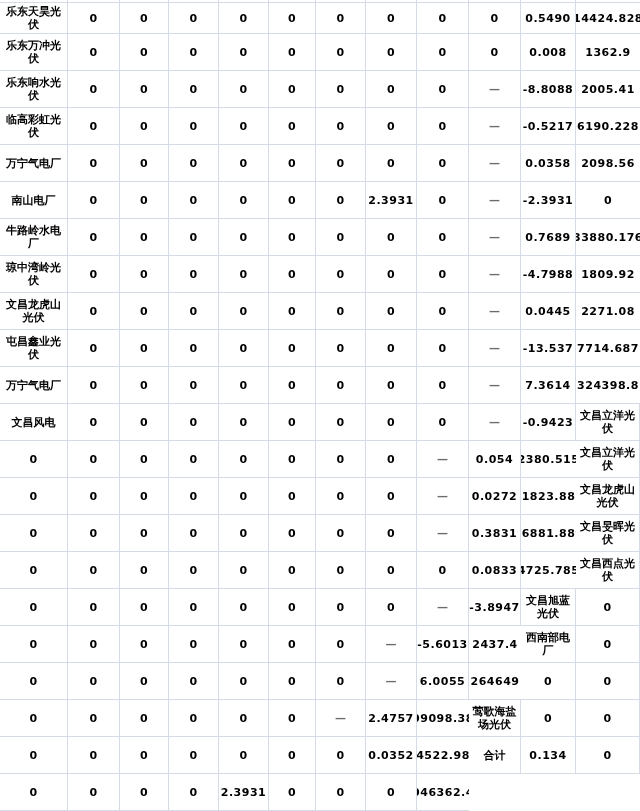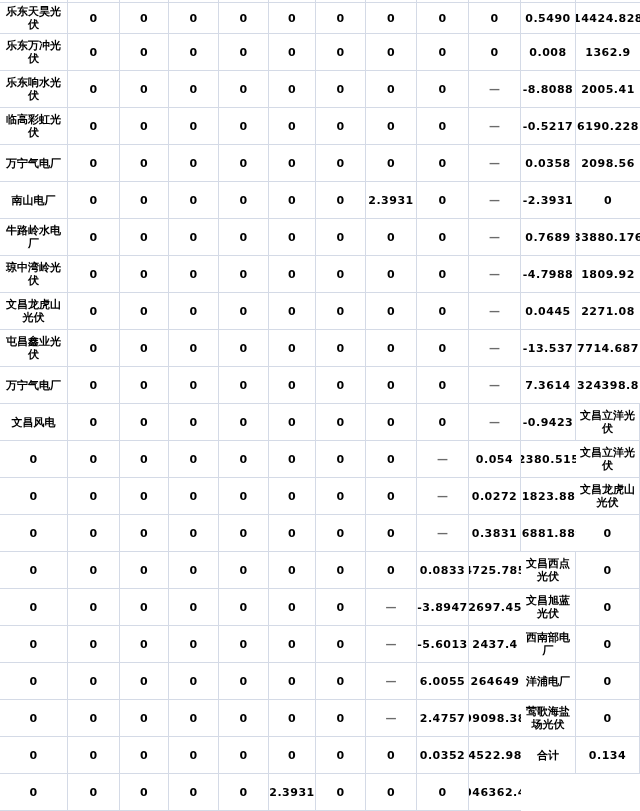--- a/index.html
+++ b/index.html
@@ -220,20 +220,21 @@
       <div class="cell val">0</div>
       <div class="cell val">0</div>
       <div class="cell val">0</div>
       <div class="cell val">0</div>
       <div class="cell val">0</div>
       <div class="cell val">0</div>
       <div class="cell val">0</div>
       <div class="cell val dash">—</div>
       <div class="cell val">0.3831</div>
       <div class="cell val lastcol">16881.889</div>
+      <div class="cell name">文昌旻晖光伏</div>
       <div class="cell val">0</div>
       <div class="cell val">0</div>
       <div class="cell val">0</div>
       <div class="cell val">0</div>
       <div class="cell val">0</div>
       <div class="cell val">0</div>
       <div class="cell val">0</div>
       <div class="cell val">0</div>
       <div class="cell val">0</div>
       <div class="cell val">0.0833</div>
@@ -242,21 +243,20 @@
       <div class="cell val">0</div>
       <div class="cell val">0</div>
       <div class="cell val">0</div>
       <div class="cell val">0</div>
       <div class="cell val">0</div>
       <div class="cell val">0</div>
       <div class="cell val">0</div>
       <div class="cell val">0</div>
       <div class="cell val dash">—</div>
       <div class="cell val">-3.8947</div>
-      <div class="cell val lastcol">2697.45</div>
       <div class="cell name">文昌旭蓝光伏</div>
       <div class="cell val">0</div>
       <div class="cell val">0</div>
       <div class="cell val">0</div>
       <div class="cell val">0</div>
       <div class="cell val">0</div>
       <div class="cell val">0</div>
       <div class="cell val">0</div>
       <div class="cell val">0</div>
       <div class="cell val dash">—</div>
@@ -267,21 +267,20 @@
       <div class="cell val">0</div>
       <div class="cell val">0</div>
       <div class="cell val">0</div>
       <div class="cell val">0</div>
       <div class="cell val">0</div>
       <div class="cell val">0</div>
       <div class="cell val">0</div>
       <div class="cell val dash">—</div>
       <div class="cell val">6.0055</div>
       <div class="cell val lastcol">264649</div>
-      <div class="cell name">洋浦电厂</div>
       <div class="cell val">0</div>
       <div class="cell val">0</div>
       <div class="cell val">0</div>
       <div class="cell val">0</div>
       <div class="cell val">0</div>
       <div class="cell val">0</div>
       <div class="cell val">0</div>
       <div class="cell val">0</div>
       <div class="cell val dash">—</div>
       <div class="cell val">2.4757</div>

